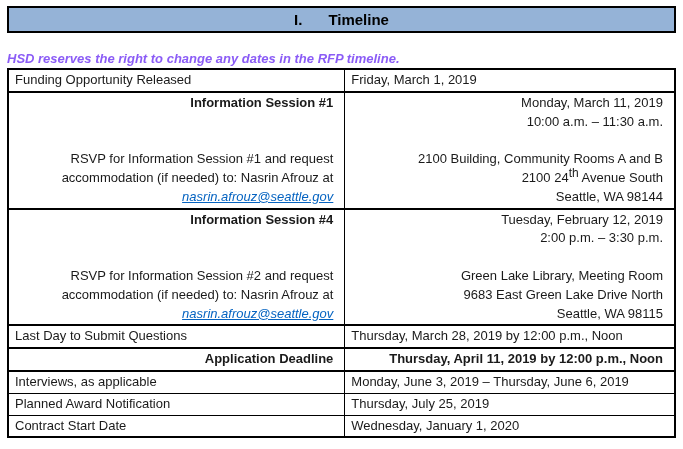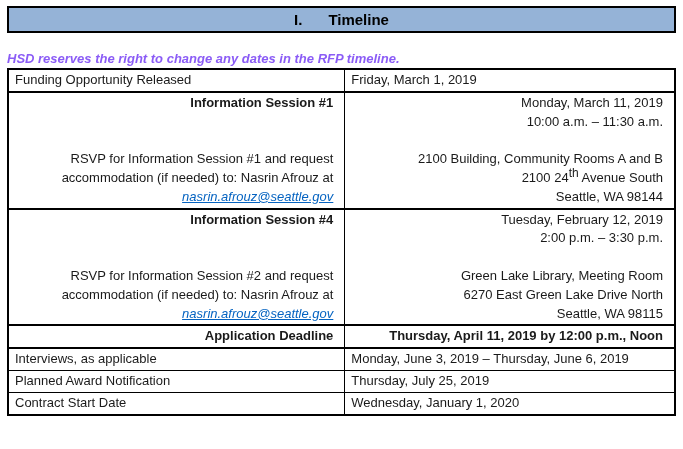--- a/index.html
+++ b/index.html
@@ -99,22 +99,30 @@
             <div class="line">&nbsp;</div>
             <div class="line">RSVP for Information Session #2 and request</div>
             <div class="line">accommodation (if needed) to: Nasrin Afrouz at</div>
             <div class="line"><a class="email-link" href="#">nasrin.afrouz@seattle.gov</a></div>
           </td>
           <td>
             <div class="line">Tuesday, February 12, 2019</div>
             <div class="line">2:00 p.m. – 3:30 p.m.</div>
             <div class="line">&nbsp;</div>
             <div class="line">Green Lake Library, Meeting Room</div>
-            <div class="line">6270 East Green Lake Drive North</div>
+            <div class="line">9683 East Green Lake Drive North</div>
             <div class="line">Seattle, WA 98115</div>
+          </td>
+        </tr>
+        <tr>
+          <td>
+            <div class="line">Last Day to Submit Questions</div>
+          </td>
+          <td>
+            <div class="line">Thursday, March 28, 2019 by 12:00 p.m., Noon</div>
           </td>
         </tr>
         <tr class="strong">
           <td>
             <div class="line bold">Application Deadline</div>
           </td>
           <td>
             <div class="line bold">Thursday, April 11, 2019 by 12:00 p.m., Noon</div>
           </td>
         </tr>

